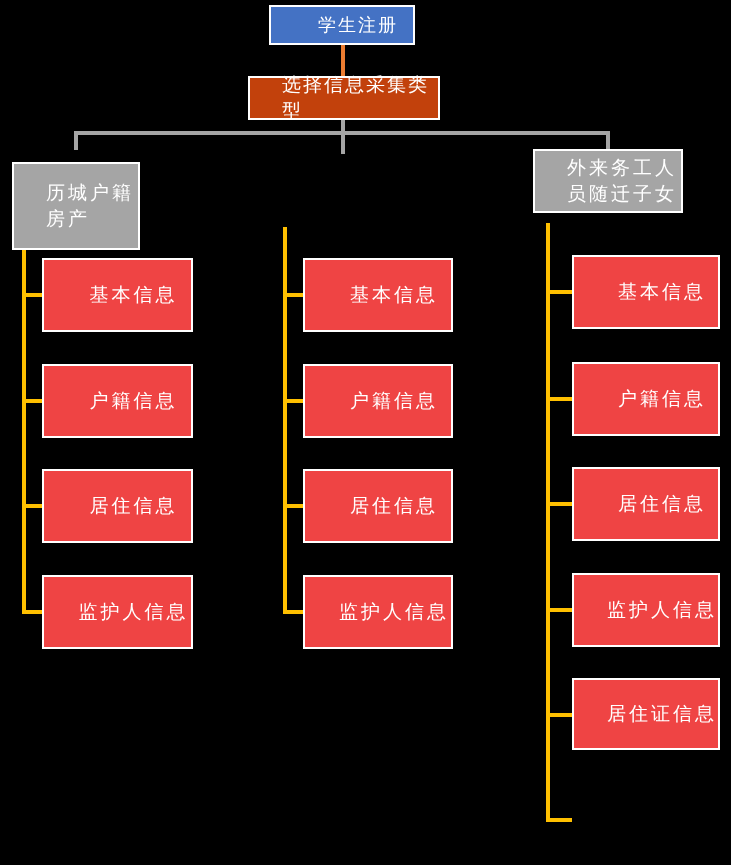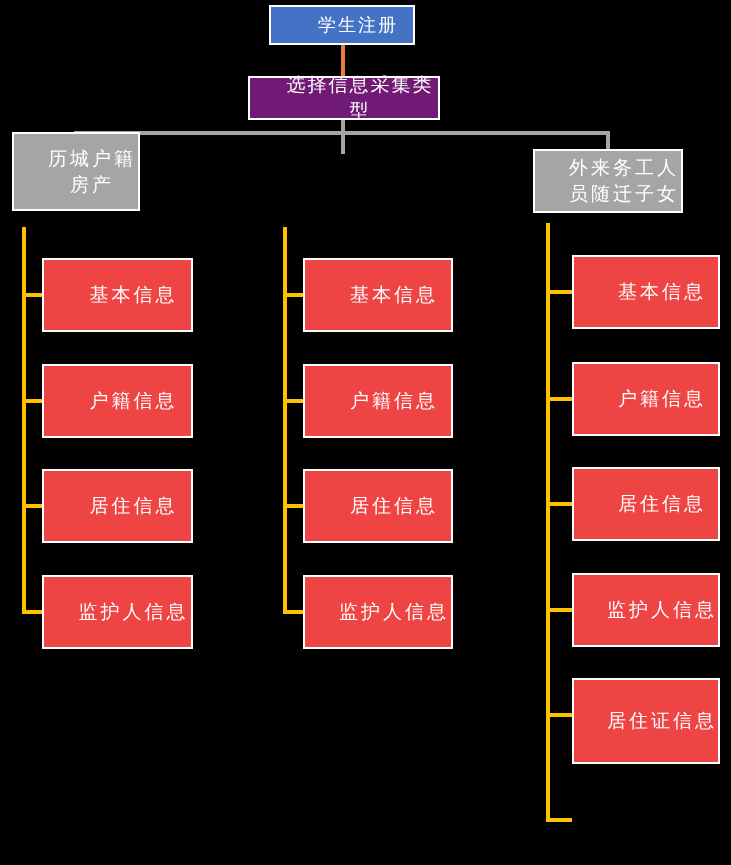--- a/index.html
+++ b/index.html
@@ -16,58 +16,57 @@
     font-family: "DejaVu Sans", sans-serif;
   }
   .node {
     position: absolute;
     box-sizing: border-box;
     border: 2px solid #ffffff;
     color: #ffffff;
     display: flex;
     align-items: center;
     justify-content: center;
-    text-align: center;
     line-height: 1.35;
     letter-spacing: 3px;
     padding-left: 32px;
   }
   .line {
     position: absolute;
   }
   
   .root-node {
     left: 269px; top: 5px; width: 146px; height: 40px;
     background: #4472C4;
     font-size: 18px; letter-spacing: 2px;
   }
   .selector-node {
     left: 248px; top: 76px; width: 192px; height: 44px;
-    background: #701a75;
+    background: #c2410c;
     font-size: 19px; letter-spacing: 2px;
   }
   
   .branch { background: #A5A5A5; font-size: 19px; }
-  .branch-1 { left: 12px;  top: 132px; width: 128px; height: 79px; }
+  .branch-1 { left: 12px;  top: 162px; width: 128px; height: 88px; }
   .branch-2 { left: 269px; top: 152px; width: 148px; height: 75px; }
   .branch-3 { left: 533px; top: 149px; width: 150px; height: 64px; }
   
   .child { background: #ef4444; font-size: 19px; }
   .col1 { left: 42px;  width: 151px; }
   .col2 { left: 303px; width: 150px; }
   .col3 { left: 572px; width: 148px; }
   .r1 { top: 258px; height: 74px; }
   .r2 { top: 364px; height: 74px; }
   .r3 { top: 469px; height: 74px; }
   .r4 { top: 575px; height: 74px; }
   .c3r1 { top: 255px; height: 74px; }
   .c3r2 { top: 362px; height: 74px; }
   .c3r3 { top: 467px; height: 74px; }
   .c3r4 { top: 573px; height: 74px; }
-  .c3r5 { top: 678px; height: 86px; }
+  .c3r5 { top: 678px; height: 72px; }
   .c3r6 { top: 783px; height: 74px; }
   
   .ln-orange { background: #ED7D31; }
   .ln-gray   { background: #A5A5A5; }
   .ln-gold   { background: #FFC000; }
   .v-root-sel   { left: 341px; top: 45px;  width: 4px;  height: 31px; }
   .v-sel-h      { left: 341px; top: 120px; width: 4px;  height: 34px; }
   .h-branches   { left: 74px;  top: 131px; width: 536px; height: 4px; }
   .v-drop-left  { left: 74px;  top: 131px; width: 4px;  height: 19px; }
   .v-drop-right { left: 606px; top: 131px; width: 4px;  height: 20px; }

